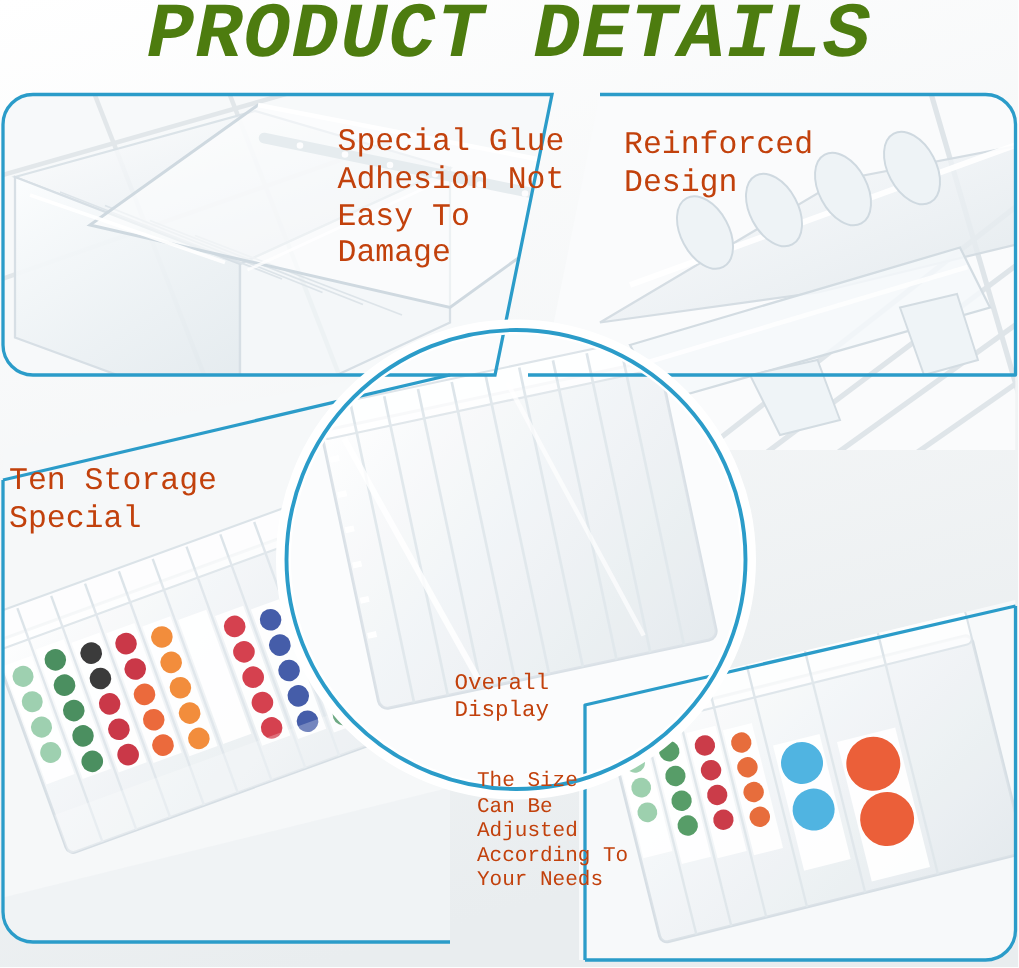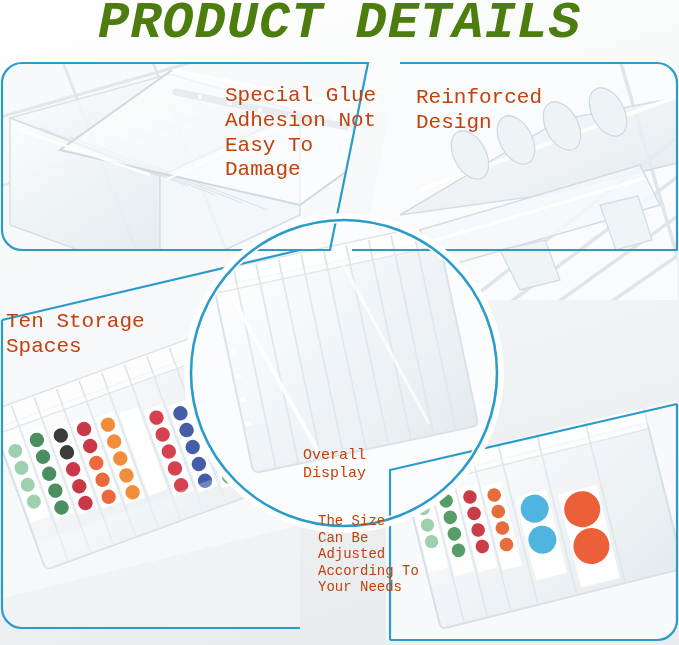--- a/index.html
+++ b/index.html
@@ -376,21 +376,21 @@
 
   <div class="callout" id="txt-glue">Special Glue
 Adhesion Not
 Easy To
 Damage</div>
 
   <div class="callout" id="txt-reinf">Reinforced
 Design</div>
 
   <div class="callout" id="txt-ten">Ten Storage
-Spaces</div>
+Special</div>
 
   <div class="callout" id="txt-overall">Overall
 Display</div>
 
   <div class="callout" id="txt-size">The Size
 Can Be
 Adjusted
 According To
 Your Needs</div>
 

